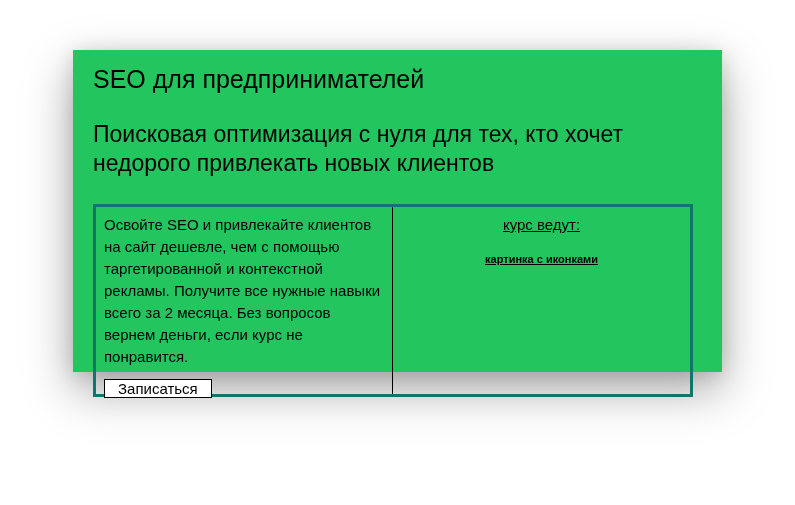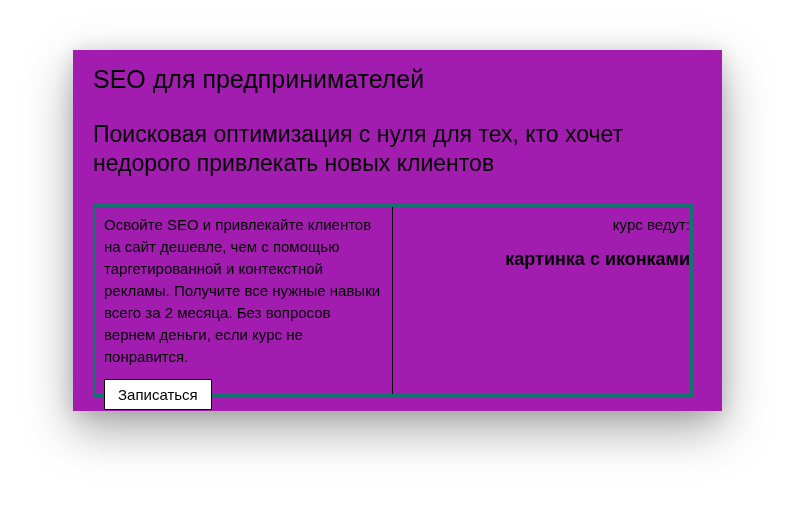--- a/index.html
+++ b/index.html
@@ -14,24 +14,24 @@
     width: 795px;
     height: 505px;
     background: #ffffff;
     overflow: hidden;
   }
   .card {
     position: absolute;
     left: 73px;
     top: 50px;
     width: 649px;
-    height: 361px;
+    height: 322px;
     box-sizing: border-box;
     padding: 6px 20px;
-    background: #a21caf;
+    background: #22c55e;
     box-shadow: 0 18px 45px rgba(0,0,0,0.35), 0 2px 18px rgba(0,0,0,0.12);
   }
   .page-title {
     margin: 8px 0 0 0;
     font-size: 25px;
     font-weight: 400;
     line-height: 30px;
     color: #000000;
   }
   .page-subtitle {
@@ -60,41 +60,42 @@
   }
   .course-description {
     margin: 0;
     font-size: 15px;
     line-height: 22px;
     color: #000000;
   }
   .signup-button {
     display: inline-block;
     margin-top: 11px;
-    padding: 6px 13px;
+    padding: 0 13px;
     background: #ffffff;
     border: 1px solid #000000;
     font-family: "Liberation Sans", sans-serif;
     font-size: 15px;
     color: #000000;
     cursor: pointer;
   }
   .cell-right {
-    text-align: right;
+    text-align: center;
     padding-top: 7px;
+    text-decoration: underline;
   }
   .instructors-label {
     margin: 0;
     font-size: 15px;
     line-height: 22px;
     color: #000000;
   }
   .image-placeholder {
     margin: 12px 0 0 0;
-    font-size: 18px;
+    font-size: 11px;
     line-height: 22px;
     font-weight: 700;
     color: #000000;
   }
 </style>
 </head>
 <body>
 
 <div class="viewport">
   <div class="card">

